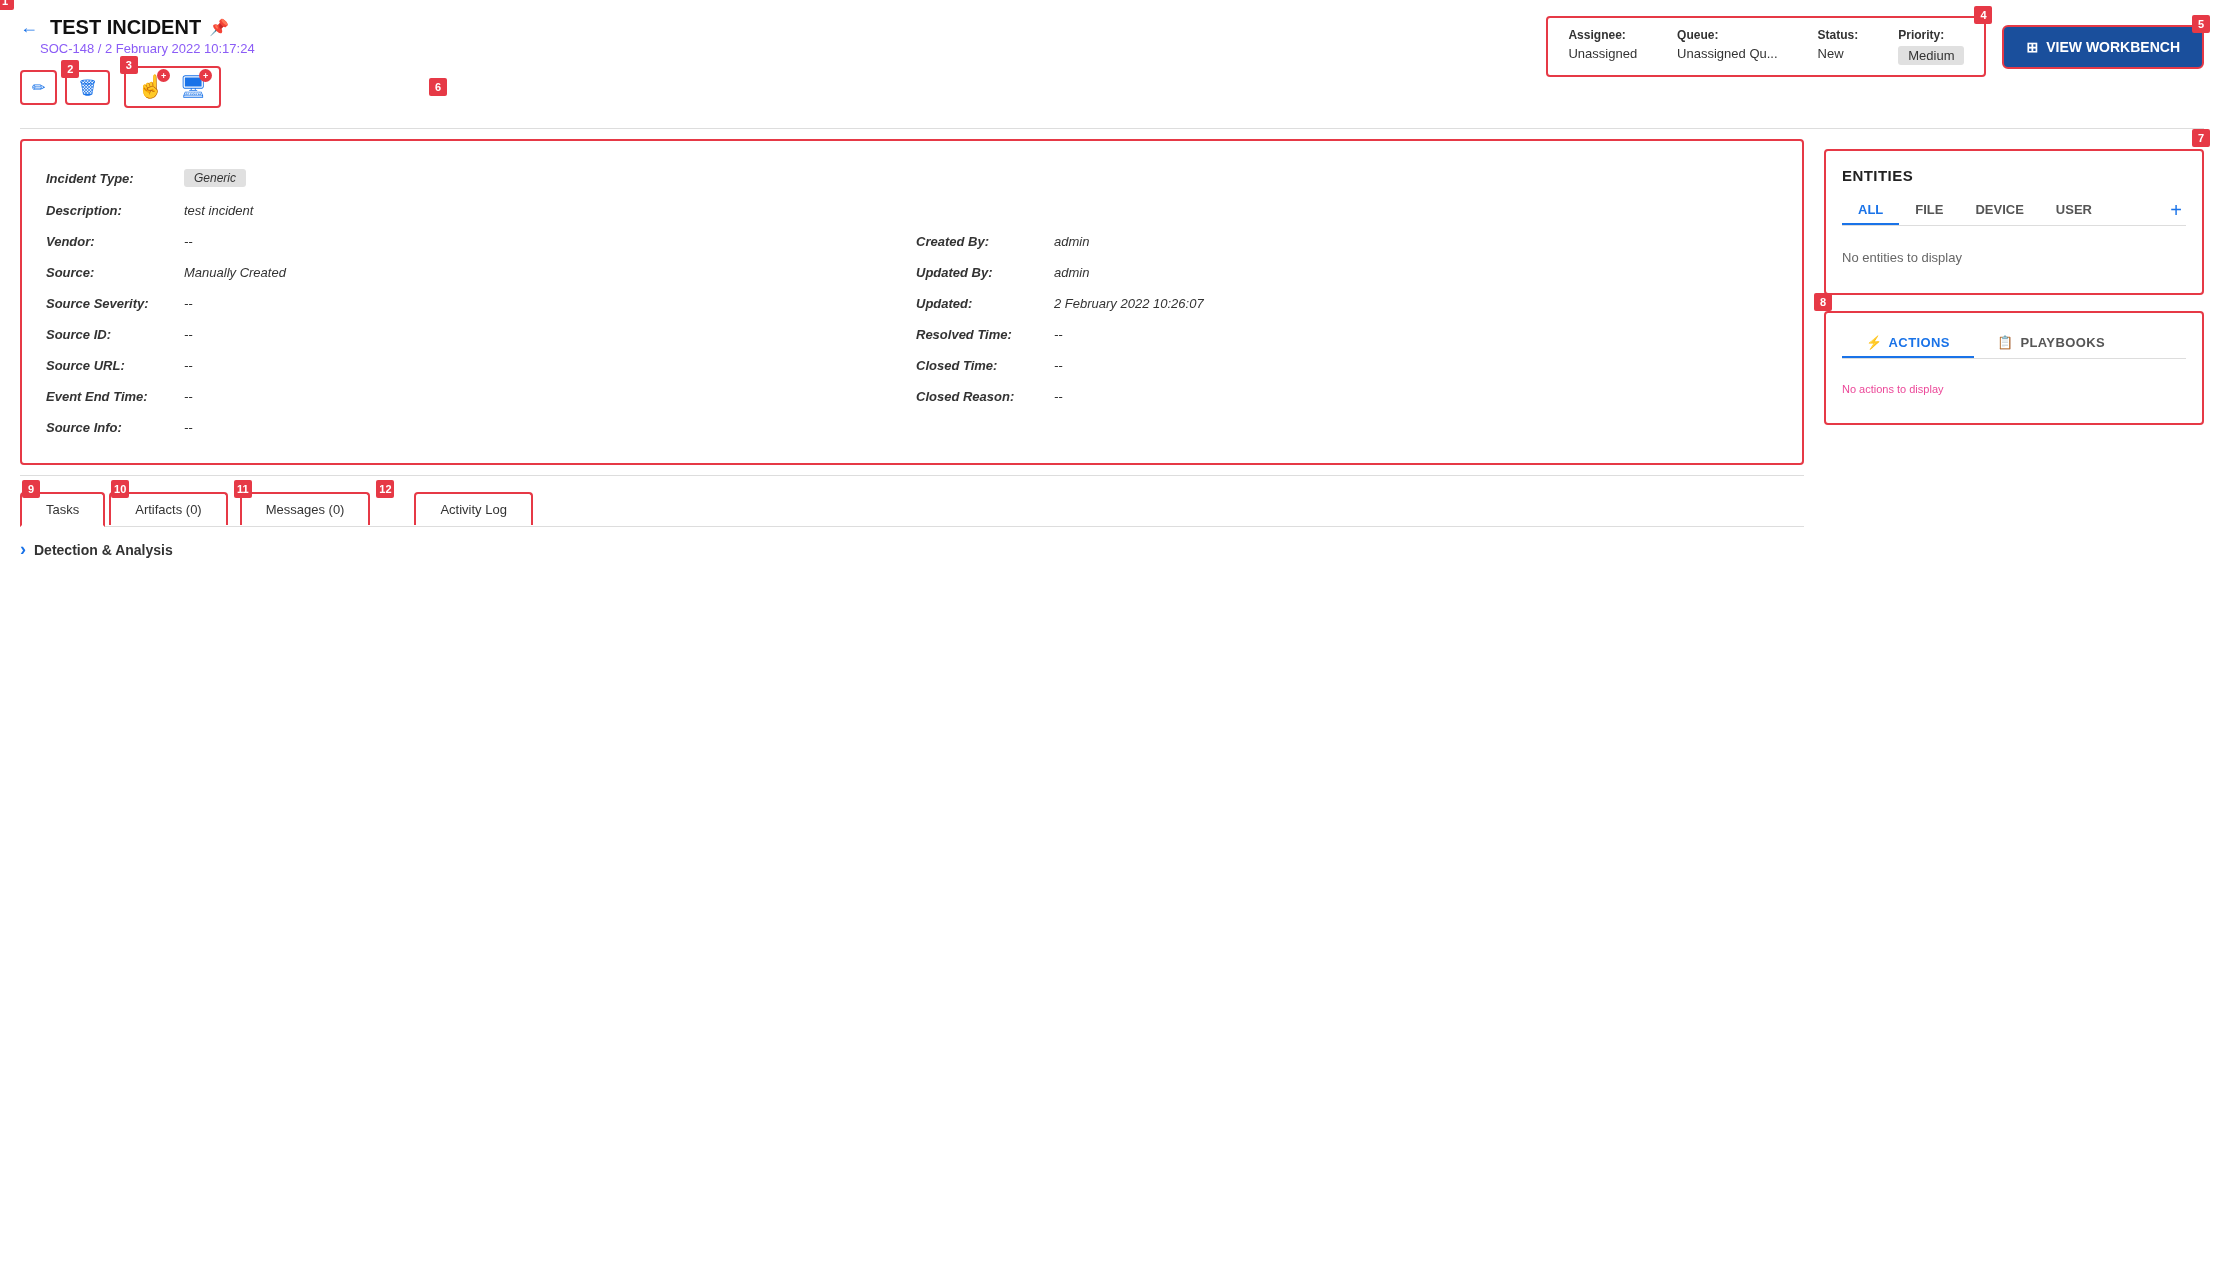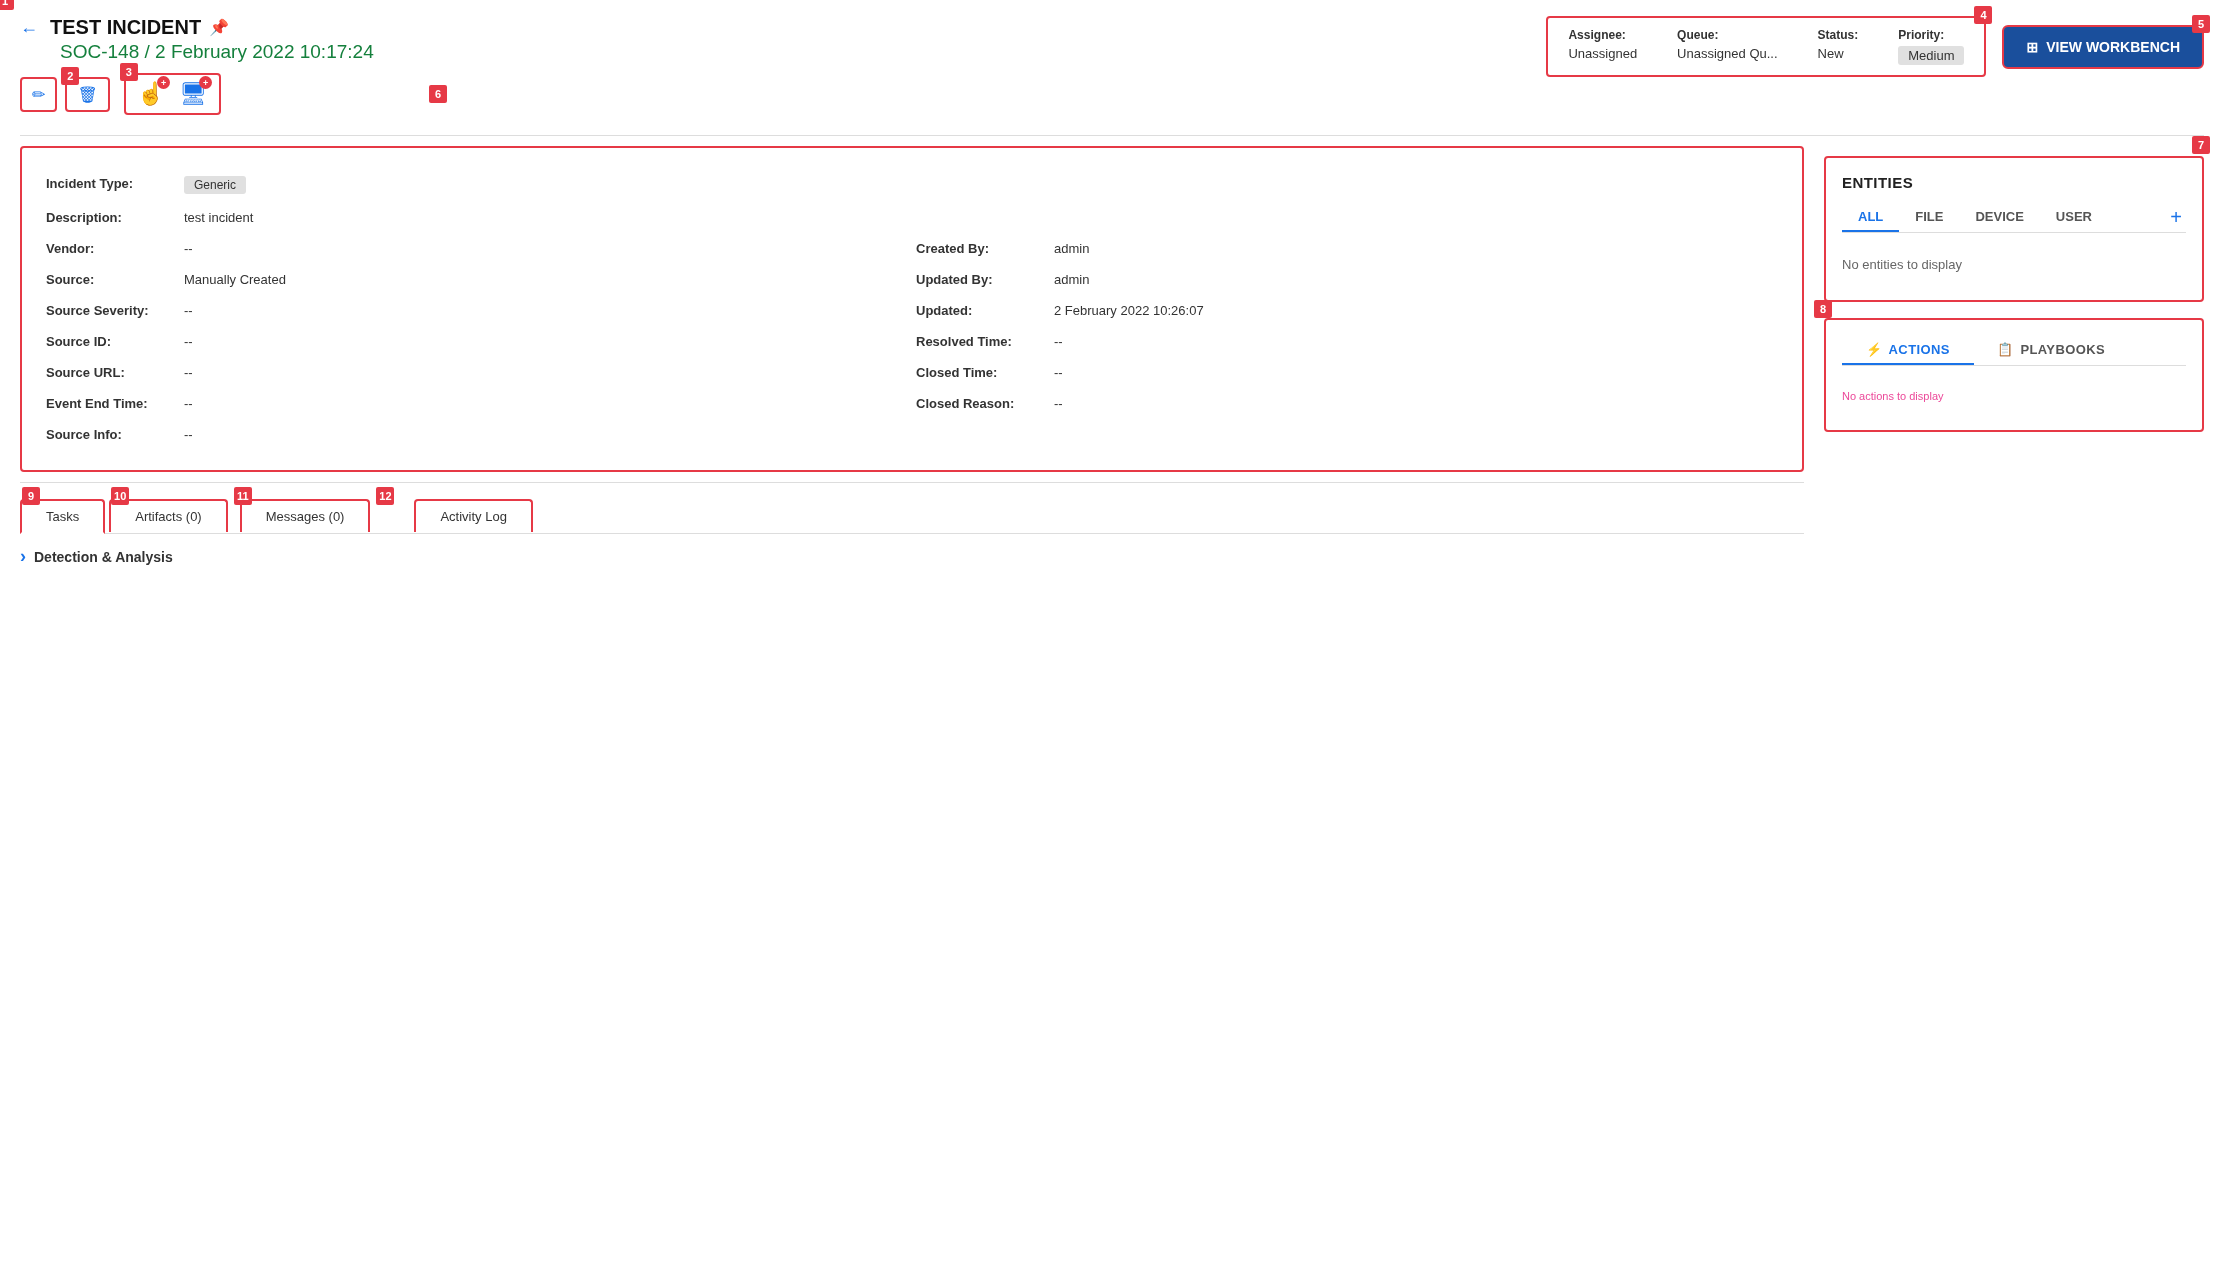--- a/index.html
+++ b/index.html
@@ -46,24 +46,24 @@
       font-weight: 700;
       color: #111;
     }
 
     .pin-icon {
       color: #888;
       font-size: 16px;
     }
 
     .incident-subtitle {
-      font-size: 19px;
-      color: #15803d;
+      font-size: 13px;
+      color: #8b5cf6;
       margin-top: 2px;
-      margin-left: 40px;
+      margin-left: 20px;
     }
 
     
     .toolbar-row {
       display: flex;
       align-items: center;
       gap: 8px;
       margin-top: 10px;
       margin-bottom: 10px;
       margin-left: 0;
@@ -205,23 +205,24 @@
     }
 
     .details-grid {
       display: grid;
       grid-template-columns: 1fr 1fr;
       gap: 8px;
     }
 
     .detail-row {
       display: flex;
-      align-items: flex-start;
+      align-items: center;
       padding: 8px 0;
       gap: 8px;
+      font-style: italic;
     }
 
     .detail-label {
       font-weight: 600;
       font-size: 13px;
       color: #333;
       min-width: 130px;
       flex-shrink: 0;
     }
 

